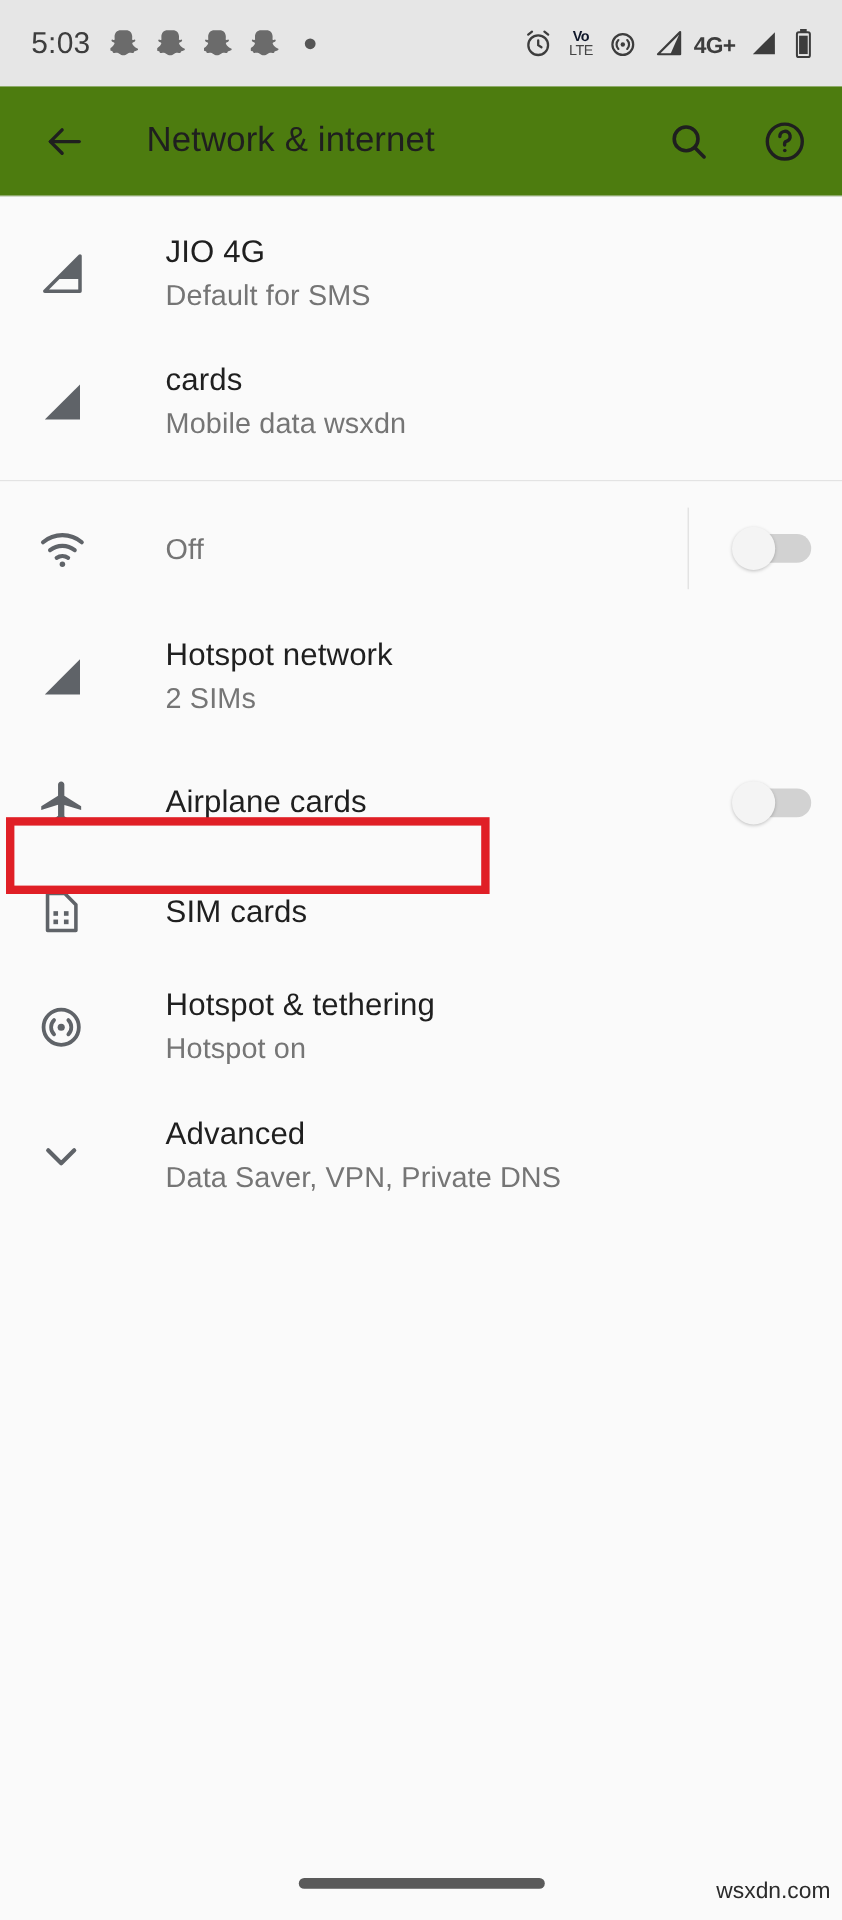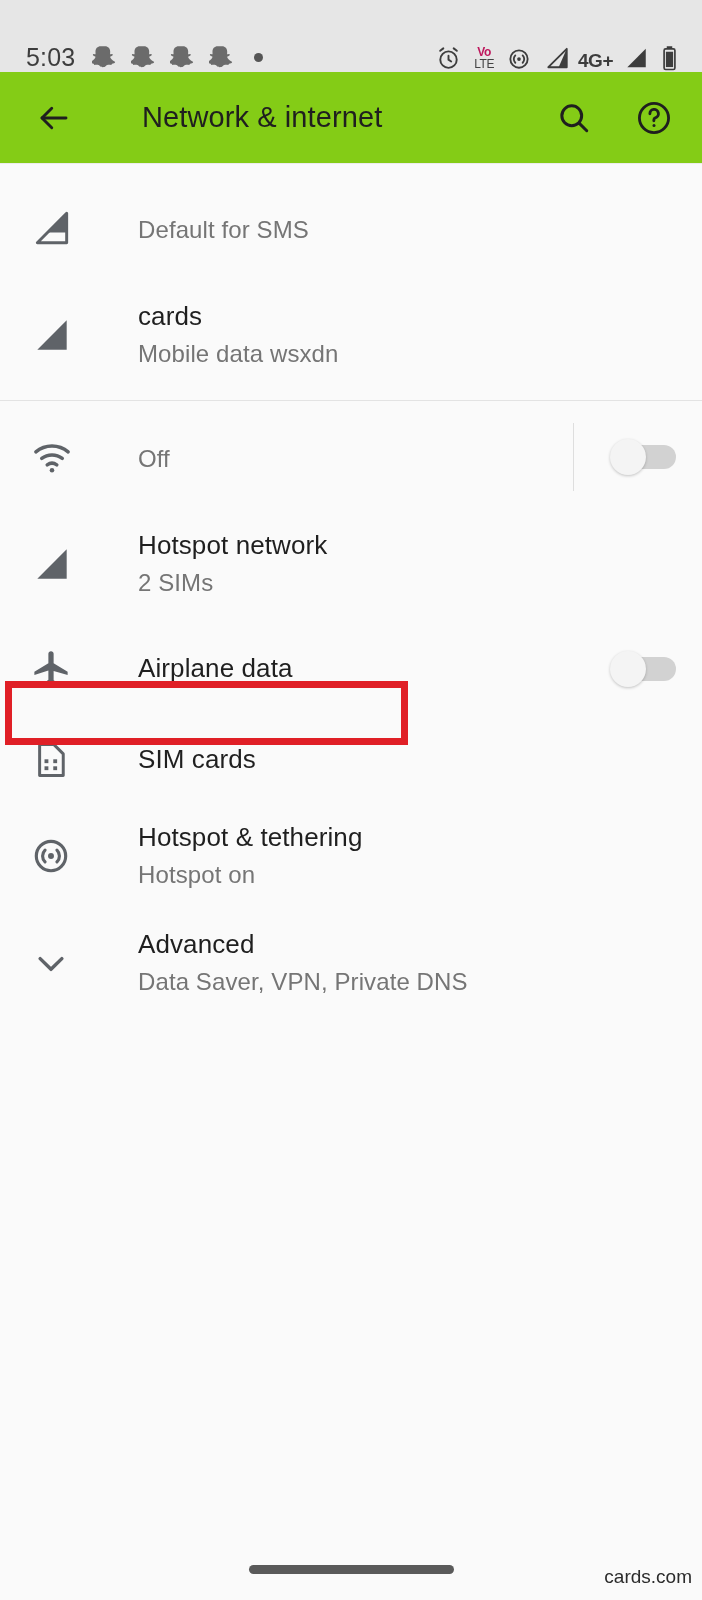--- a/index.html
+++ b/index.html
@@ -18,21 +18,21 @@
     height: 1600px;
     background: #fafafa;
   }
 
   
   .status-bar {
     position: relative;
     height: 72px;
     background: #e6e6e6;
     display: flex;
-    align-items: flex-end;
+    align-items: center;
     padding: 0 24px 0 26px;
   }
   .status-left {
     display: flex;
     align-items: center;
     gap: 13px;
   }
   .status-time {
     font-size: 25px;
     color: #3d3d3d;
@@ -51,38 +51,37 @@
     display: flex;
     align-items: center;
     gap: 12px;
   }
   .st-ic { display: block; }
   .volte-box {
     display: flex; flex-direction: column;
     align-items: center; justify-content: center;
     line-height: 1;
   }
-  .volte-top { font-size: 12px; color: #be185d; font-weight: bold; letter-spacing: -0.4px;}
+  .volte-top { font-size: 12px; color: #0f172a; font-weight: bold; letter-spacing: -0.4px;}
   .volte-bot { font-size: 12px; color: #444; font-weight: normal; letter-spacing: -0.4px;}
   .fourg {
     font-size: 19px; color: #3d3d3d; font-weight: bold;
     letter-spacing: -0.5px; margin: 0 -2px 0 -4px;
     align-self: flex-start; padding-top: 6px;
   }
 
   
   .app-bar {
     position: relative;
     height: 92px;
-    background: #84cc16;
+    background: #4d7c0f;
     display: flex;
     align-items: center;
     padding: 0 22px 0 26px;
     border-bottom: 1px solid #ececec;
-    gap: 20px;
   }
   .back-btn {
     width: 56px; height: 56px;
     display: flex; align-items: center; justify-content: center;
     cursor: pointer;
   }
   .page-title {
     font-size: 29px;
     color: #1f1f1f;
     margin-left: 40px;
@@ -308,20 +307,21 @@
     <div style="height:18px"></div>
 
     <div class="row">
       <div class="row-icon">
         <svg width="44" height="44" viewBox="0 0 24 24">
           <path d="M20 4 20 20 4 20 Z" fill="none" stroke="#5f6368" stroke-width="1.6" stroke-linejoin="round"></path>
           <path d="M20 4 20 14.5 9.5 14.5 Z" fill="#5f6368"></path>
         </svg>
       </div>
       <div class="row-text">
+        <span class="row-title">JIO 4G</span>
         <span class="row-sub">Default for SMS</span>
       </div>
     </div>
 
     <div style="height:16px"></div>
 
     <div class="row">
       <div class="row-icon">
         <svg width="44" height="44" viewBox="0 0 24 24">
           <path d="M20 4 20 20 4 20 Z" fill="#5f6368"></path>
@@ -374,21 +374,21 @@
 
     <div style="height:14px"></div>
 
     <div class="row">
       <div class="row-icon">
         <svg width="42" height="42" viewBox="0 0 24 24" fill="#5f6368">
           <path d="M21.5 15.4v-1.8l-8-4.9V3.3c0-.83-.67-1.5-1.5-1.5s-1.5.67-1.5 1.5v5.4l-8 4.9v1.8l8-2.5v5.3l-2.2 1.6v1.5l3.7-1.05 3.7 1.05v-1.5L13.5 18.4v-5.3z"></path>
         </svg>
       </div>
       <div class="row-text">
-        <span class="row-title">Airplane data</span>
+        <span class="row-title">Airplane cards</span>
       </div>
       <div class="toggle-wrap">
         <div class="toggle">
           <div class="toggle-track"></div>
           <div class="toggle-knob"></div>
         </div>
       </div>
     </div>
 
     <div style="height:14px"></div>
@@ -439,15 +439,15 @@
     </div>
 
   </div>
 
   <div class="highlight-box"></div>
 
   <div class="nav-bar">
     <div class="nav-pill"></div>
   </div>
 
-  <div class="watermark">cards.com</div>
+  <div class="watermark">wsxdn.com</div>
 
 </div>
 
 </body></html>

